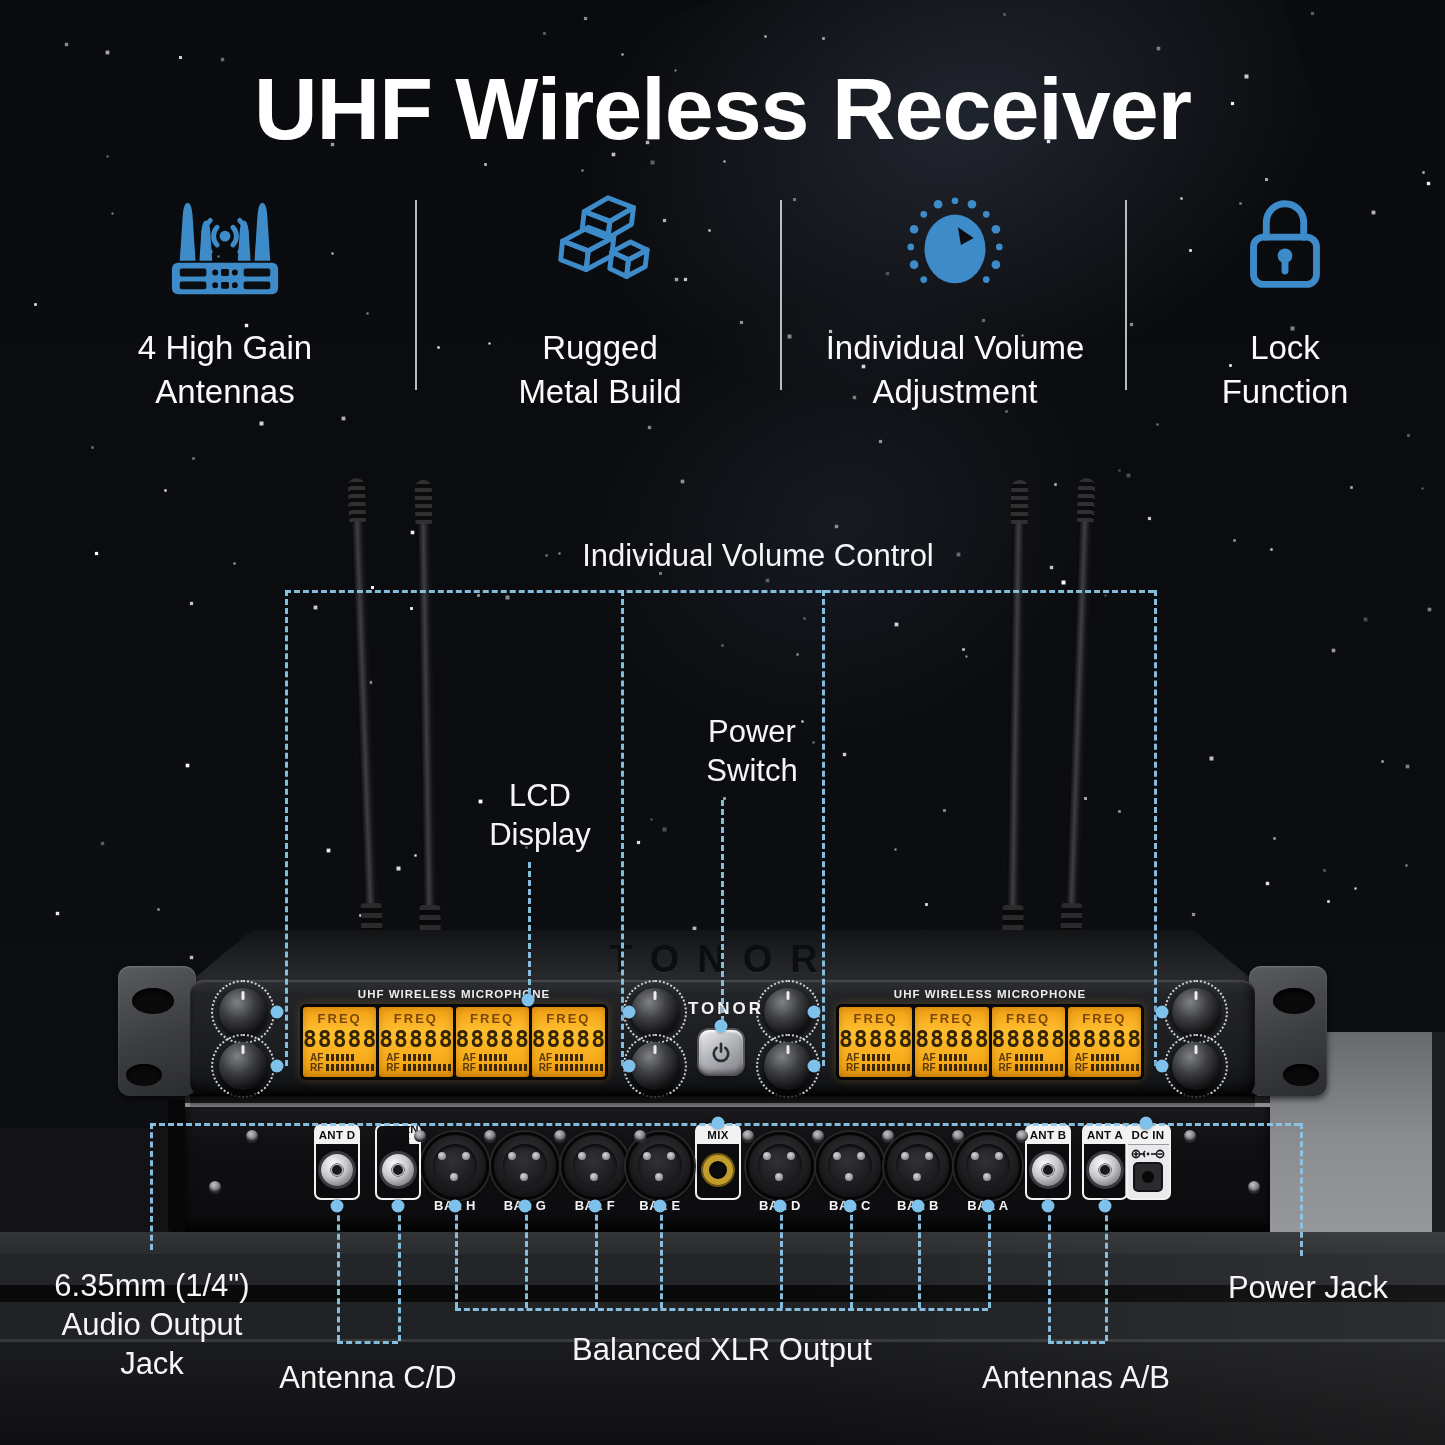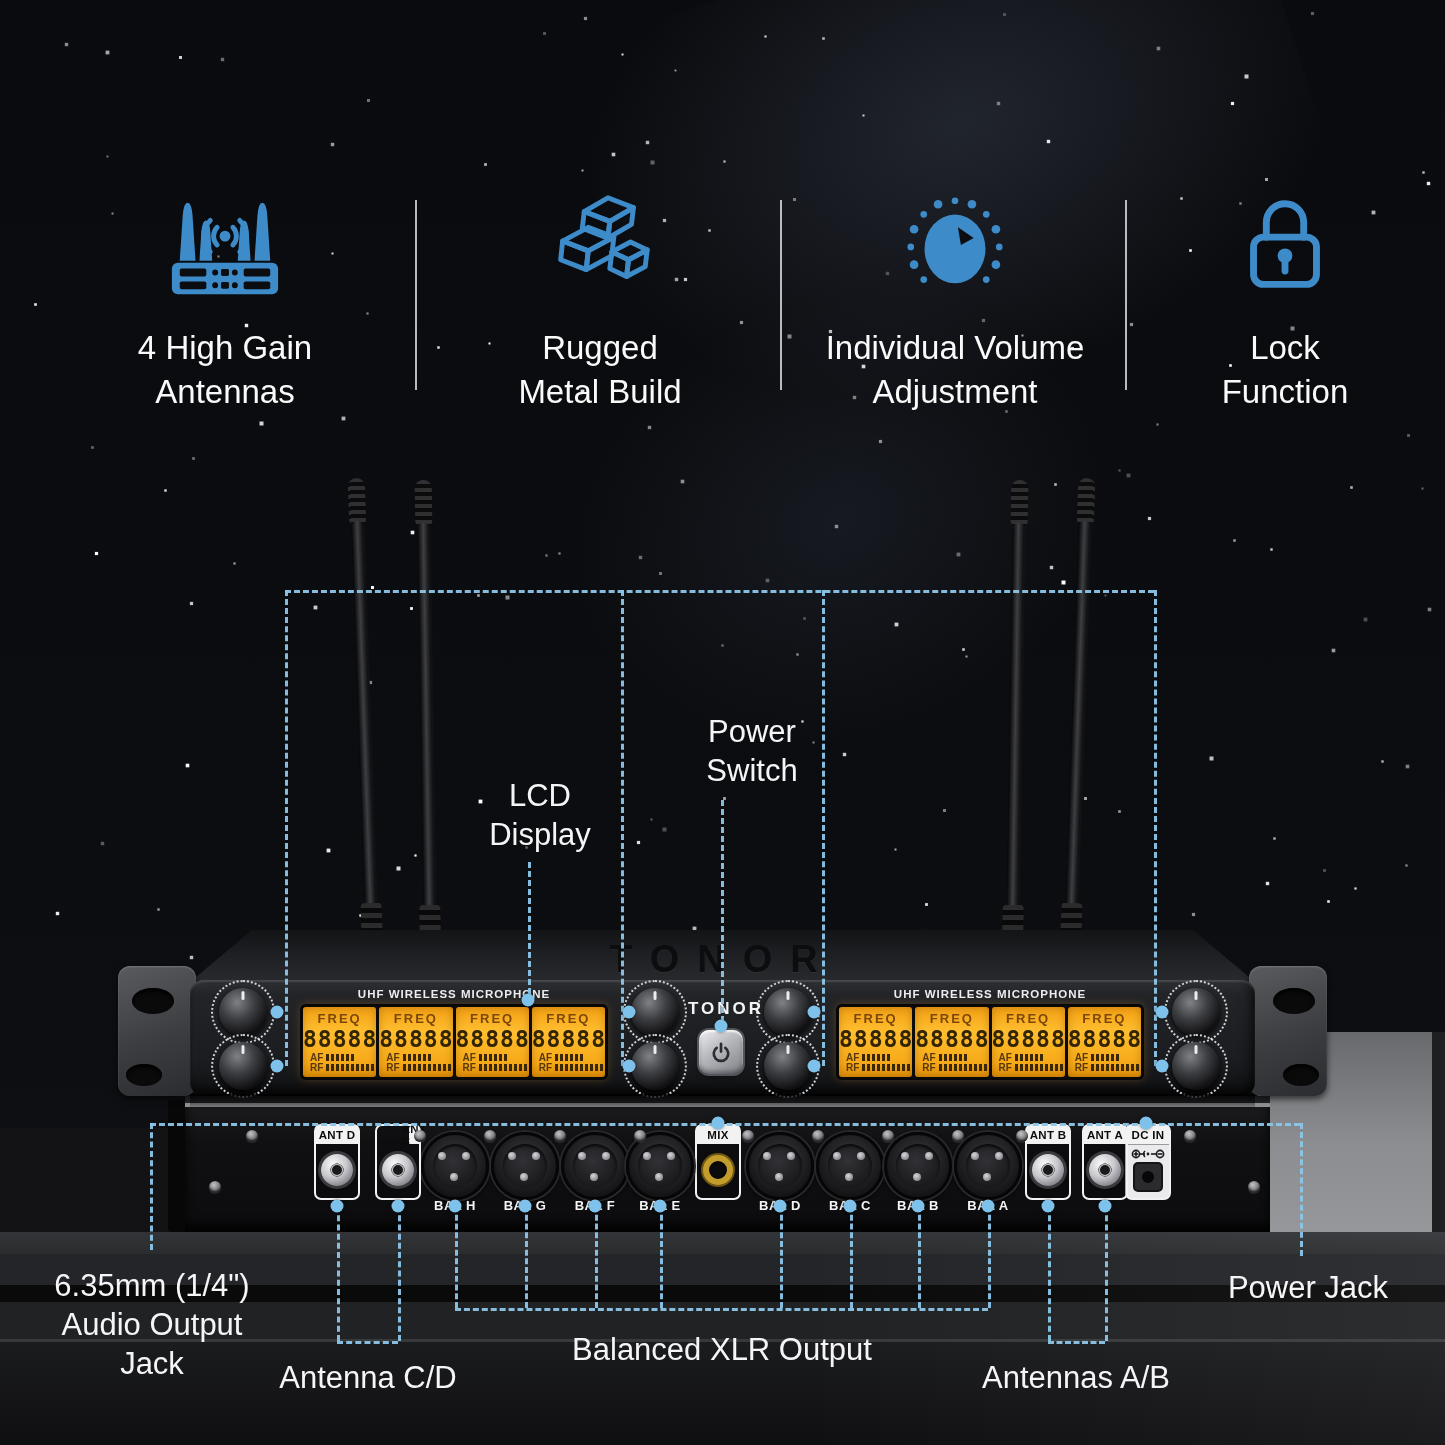--- a/index.html
+++ b/index.html
@@ -120,20 +120,21 @@
 </style>
 </head>
 <body>
 
 <div id="stage">
 
   <div id="stars" style="box-shadow: rgba(255, 255, 255, 0.42) 368px 100px 0px 1px, rgba(255, 255, 255, 0.34) 544px 33px 0px 0.9px, rgba(255, 255, 255, 0.62) 1256px 1074px 0px 1.3px, rgba(255, 255, 255, 0.32) 925px 931px 0px 1.1px, rgba(255, 255, 255, 0.92) 208px 1026px 0px 1.4px, rgba(255, 255, 255, 0.44) 794px 199px 0px 1px, rgba(255, 255, 255, 0.87) 1355px 888px 0px 0.6px, rgba(255, 255, 255, 0.65) 675px 70px 0px 0.4px, rgba(255, 255, 255, 0.54) 1193px 914px 0px 1.1px, rgba(255, 255, 255, 0.79) 844px 754px 0px 1.2px, rgba(255, 255, 255, 0.39) 1422px 488px 0px 0.5px, rgba(255, 255, 255, 0.7) 647px 142px 0px 1.2px, rgba(255, 255, 255, 0.45) 1157px 424px 0px 0.6px, rgba(255, 255, 255, 0.91) 35px 304px 0px 0.8px, rgba(255, 255, 255, 0.69) 1373px 212px 0px 1.4px, rgba(255, 255, 255, 0.98) 489px 343px 0px 0.5px, rgba(255, 255, 255, 0.57) 155px 996px 0px 1.3px, rgba(255, 255, 255, 0.63) 1022px 335px 0px 0.5px, rgba(255, 255, 255, 0.77) 176px 267px 0px 1.1px, rgba(255, 255, 255, 0.77) 709px 230px 0px 0.7px, rgba(255, 255, 255, 0.88) 1267px 883px 0px 1.2px, rgba(255, 255, 255, 0.65) 582px 170px 0px 0.5px, rgba(255, 255, 255, 0.81) 939px 1067px 0px 0.9px, rgba(255, 255, 255, 0.87) 622px 54px 0px 0.5px, rgba(255, 255, 255, 0.54) 1406px 865px 0px 0.6px, rgba(255, 255, 255, 0.94) 412px 532px 0px 1.3px, rgba(255, 255, 255, 0.45) 290px 345px 0px 1px, rgba(255, 255, 255, 0.53) 585px 18px 0px 1.1px, rgba(255, 255, 255, 0.78) 685px 279px 0px 1.1px, rgba(255, 255, 255, 0.53) 797px 654px 0px 0.7px, rgba(255, 255, 255, 0.94) 605px 1011px 0px 0.7px, rgba(255, 255, 255, 0.27) 1365px 619px 0px 1.4px, rgba(255, 255, 255, 0.96) 372px 587px 0px 1px, rgba(255, 255, 255, 0.48) 1407px 766px 0px 1.3px, rgba(255, 255, 255, 0.5) 813px 742px 0px 0.5px, rgba(255, 255, 255, 0.28) 664px 829px 0px 1.5px, rgba(255, 255, 255, 0.75) 830px 331px 0px 1.1px, rgba(255, 255, 255, 0.63) 676px 279px 0px 1.2px, rgba(255, 255, 255, 0.93) 57px 913px 0px 1.2px, rgba(255, 255, 255, 0.99) 1063px 582px 0px 1.5px, rgba(255, 255, 255, 0.66) 895px 849px 0px 0.5px, rgba(255, 255, 255, 0.27) 887px 273px 0px 1.2px, rgba(255, 255, 255, 0.68) 1351px 487px 0px 0.8px, rgba(255, 255, 255, 0.69) 823px 38px 0px 0.8px, rgba(255, 255, 255, 0.44) 107px 156px 0px 0.5px, rgba(255, 255, 255, 0.98) 411px 608px 0px 0.9px, rgba(255, 255, 255, 0.78) 963px 649px 0px 0.8px, rgba(255, 255, 255, 0.67) 408px 989px 0px 1.4px, rgba(255, 255, 255, 0.46) 944px 810px 0px 1px, rgba(255, 255, 255, 0.51) 218px 256px 0px 0.5px, rgba(255, 255, 255, 0.87) 638px 842px 0px 1.1px, rgba(255, 255, 255, 0.52) 424px 750px 0px 0.9px, rgba(255, 255, 255, 0.76) 1051px 567px 0px 1.2px, rgba(255, 255, 255, 0.85) 398px 868px 0px 1.5px, rgba(255, 255, 255, 0.64) 1266px 179px 0px 1px, rgba(255, 255, 255, 0.29) 1004px 14px 0px 0.9px, rgba(255, 255, 255, 0.98) 1190px 250px 0px 0.8px, rgba(255, 255, 255, 0.62) 966px 656px 0px 0.5px, rgba(255, 255, 255, 0.37) 824px 1004px 0px 0.6px, rgba(255, 255, 255, 0.34) 1174px 1045px 0px 1.2px, rgba(255, 255, 255, 0.91) 328px 850px 0px 1.4px, rgba(255, 255, 255, 0.95) 1232px 103px 0px 1.1px, rgba(255, 255, 255, 0.82) 896px 624px 0px 1.4px, rgba(255, 255, 255, 0.43) 1089px 484px 0px 1.3px, rgba(255, 255, 255, 0.37) 722px 645px 0px 0.7px, rgba(255, 255, 255, 0.76) 613px 154px 0px 1.3px, rgba(255, 255, 255, 0.86) 332px 253px 0px 0.5px, rgba(255, 255, 255, 0.34) 1408px 435px 0px 0.9px, rgba(255, 255, 255, 0.59) 158px 909px 0px 0.7px, rgba(255, 255, 255, 0.47) 854px 397px 0px 1.2px, rgba(255, 255, 255, 0.29) 339px 1038px 0px 1.2px, rgba(255, 255, 255, 0.5) 1240px 203px 0px 0.7px, rgba(255, 255, 255, 0.29) 1324px 870px 0px 0.9px, rgba(255, 255, 255, 0.28) 1128px 475px 0px 1.4px, rgba(255, 255, 255, 0.46) 998px 103px 0px 1.2px, rgba(255, 255, 255, 0.3) 378px 929px 0px 1.2px, rgba(255, 255, 255, 0.8) 1181px 198px 0px 0.7px, rgba(255, 255, 255, 0.82) 261px 423px 0px 1.5px, rgba(255, 255, 255, 0.4) 640px 557px 0px 1.2px, rgb(255, 255, 255) 96px 553px 0px 1.1px, rgba(255, 255, 255, 0.69) 343px 418px 0px 1.4px, rgba(255, 255, 255, 0.75) 396px 1004px 0px 1.4px, rgba(255, 255, 255, 0.4) 933px 1079px 0px 0.8px, rgba(255, 255, 255, 0.31) 1105px 595px 0px 0.5px, rgba(255, 255, 255, 0.83) 1020px 941px 0px 1.1px, rgba(255, 255, 255, 0.36) 651px 819px 0px 0.5px, rgba(255, 255, 255, 0.42) 546px 555px 0px 0.7px, rgba(255, 255, 255, 0.52) 66px 44px 0px 1.2px, rgba(255, 255, 255, 0.54) 682px 481px 0px 1.3px, rgba(255, 255, 255, 0.7) 785px 945px 0px 0.7px, rgba(255, 255, 255, 0.61) 234px 563px 0px 0.6px, rgba(255, 255, 255, 0.83) 388px 1073px 0px 0.9px, rgba(255, 255, 255, 0.46) 1429px 609px 0px 1.3px, rgba(255, 255, 255, 0.42) 567px 966px 0px 1px, rgba(255, 255, 255, 0.51) 789px 336px 0px 1.5px, rgba(255, 255, 255, 0.99) 187px 765px 0px 1.3px, rgba(255, 255, 255, 0.86) 802px 721px 0px 0.6px, rgba(255, 255, 255, 0.89) 582px 391px 0px 1.4px, rgba(255, 255, 255, 0.37) 983px 320px 0px 1.1px, rgba(255, 255, 255, 0.4) 222px 59px 0px 1.2px, rgba(255, 255, 255, 0.78) 1149px 518px 0px 1.1px, rgba(255, 255, 255, 0.8) 180px 57px 0px 1px, rgba(255, 255, 255, 0.99) 1230px 365px 0px 0.8px, rgba(255, 255, 255, 0.94) 415px 855px 0px 0.6px, rgba(255, 255, 255, 0.91) 438px 347px 0px 0.7px, rgba(255, 255, 255, 0.53) 1131px 324px 0px 1.1px, rgba(255, 255, 255, 0.64) 107px 52px 0px 1.4px, rgba(255, 255, 255, 0.89) 660px 977px 0px 0.8px, rgba(255, 255, 255, 0.39) 193px 458px 0px 0.9px, rgba(255, 255, 255, 0.5) 1292px 328px 0px 1.5px, rgba(255, 255, 255, 0.85) 863px 115px 0px 0.5px, rgba(255, 255, 255, 0.73) 191px 957px 0px 1.2px, rgba(255, 255, 255, 0.5) 594px 266px 0px 0.5px, rgba(255, 255, 255, 0.3) 1119px 470px 0px 0.6px, rgba(255, 255, 255, 0.3) 804px 618px 0px 0.8px, rgba(255, 255, 255, 0.79) 1246px 76px 0px 1.5px, rgba(255, 255, 255, 0.68) 1274px 838px 0px 0.7px, rgba(255, 255, 255, 0.77) 191px 603px 0px 1.1px, rgba(255, 255, 255, 0.69) 664px 220px 0px 1.1px, rgba(255, 255, 255, 0.31) 1298px 993px 0px 0.7px, rgba(255, 255, 255, 0.71) 694px 928px 0px 1.4px, rgba(255, 255, 255, 0.86) 863px 366px 0px 1.3px, rgba(255, 255, 255, 0.59) 1119px 811px 0px 0.8px, rgba(255, 255, 255, 0.38) 1006px 411px 0px 0.8px, rgba(255, 255, 255, 0.55) 1234px 540px 0px 0.8px, rgba(255, 255, 255, 0.52) 507px 597px 0px 1.5px, rgba(255, 255, 255, 0.55) 741px 322px 0px 1.1px, rgba(255, 255, 255, 0.72) 724px 161px 0px 0.6px, rgba(255, 255, 255, 0.92) 1428px 183px 0px 1.2px, rgba(255, 255, 255, 0.55) 880px 441px 0px 1.1px, rgba(255, 255, 255, 0.69) 1081px 584px 0px 0.7px, rgba(255, 255, 255, 0.33) 1312px 13px 0px 1.1px, rgba(255, 255, 255, 0.94) 1048px 141px 0px 1.2px, rgba(255, 255, 255, 0.93) 360px 915px 0px 0.7px, rgba(255, 255, 255, 0.6) 332px 144px 0px 1.2px, rgba(255, 255, 255, 0.35) 652px 162px 0px 1.5px, rgb(255, 255, 255) 480px 801px 0px 1.4px, rgba(255, 255, 255, 0.71) 462px 940px 0px 1px, rgba(255, 255, 255, 0.66) 1276px 1048px 0px 0.9px, rgba(255, 255, 255, 0.88) 165px 490px 0px 0.7px, rgba(255, 255, 255, 0.32) 102px 843px 0px 1.2px, rgba(255, 255, 255, 0.86) 926px 904px 0px 0.9px, rgba(255, 255, 255, 0.42) 660px 573px 0px 1px, rgba(255, 255, 255, 0.9) 1328px 901px 0px 0.8px, rgba(255, 255, 255, 0.62) 1085px 798px 0px 1px, rgba(255, 255, 255, 0.38) 526px 847px 0px 0.7px, rgba(255, 255, 255, 0.72) 1423px 172px 0px 0.7px, rgba(255, 255, 255, 0.34) 767px 580px 0px 1.3px, rgba(255, 255, 255, 0.68) 485px 164px 0px 0.9px, rgba(255, 255, 255, 0.65) 724px 798px 0px 0.9px, rgba(255, 255, 255, 0.5) 649px 427px 0px 1.2px, rgba(255, 255, 255, 0.7) 1055px 484px 0px 0.8px, rgba(255, 255, 255, 0.72) 612px 962px 0px 1.4px, rgba(255, 255, 255, 0.8) 765px 36px 0px 0.6px, rgba(255, 255, 255, 0.49) 367px 313px 0px 0.6px, rgba(255, 255, 255, 0.39) 92px 447px 0px 0.8px, rgba(255, 255, 255, 0.78) 1271px 549px 0px 0.7px, rgba(255, 255, 255, 0.59) 1333px 650px 0px 1.3px, rgba(255, 255, 255, 0.73) 1211px 758px 0px 1.5px, rgba(255, 255, 255, 0.64) 478px 595px 0px 0.8px, rgba(255, 255, 255, 0.53) 559px 553px 0px 0.6px, rgba(255, 255, 255, 0.96) 1072px 348px 0px 0.9px, rgba(255, 255, 255, 0.5) 370px 682px 0px 1.1px, rgba(255, 255, 255, 0.79) 315px 607px 0px 1.4px, rgba(255, 255, 255, 0.68) 1382px 761px 0px 0.7px, rgba(255, 255, 255, 0.95) 246px 325px 0px 1.2px, rgba(255, 255, 255, 0.38) 958px 554px 0px 1.4px, rgba(255, 255, 255, 0.46) 1158px 48px 0px 1.3px, rgba(255, 255, 255, 0.54) 836px 526px 0px 1.2px, rgba(255, 255, 255, 0.53) 112px 213px 0px 0.5px;"></div>
   <div id="glow1" class="glow"></div>
   <div id="glow2" class="glow"></div>
 
+  <div id="title" class="abs">UHF Wireless Receiver</div>
 
   <div class="feature abs" style="left:55px;">
     <span>
       <svg viewBox="0 0 120 120">
         <g fill="currentColor">
           <path d="M14 76 L17 30 Q18 17 22 17 Q26 17 27 30 L30 76 Z"></path>
           <path d="M34 76 L36 46 Q37 35 40.5 35 Q44 35 45 46 L47 76 Z"></path>
           <path d="M73 76 L75 46 Q76 35 79.5 35 Q83 35 84 46 L86 76 Z"></path>
           <path d="M90 76 L93 30 Q94 17 98 17 Q102 17 103 30 L106 76 Z"></path>
           <rect x="6" y="78" width="108" height="32" rx="6"></rect>
@@ -225,20 +226,21 @@
     <div class="flines">
       <div>Lock</div>
       <div>Function</div>
     </div>
   </div>
 
   <div class="vdiv abs" style="left:415px;"></div>
   <div class="vdiv abs" style="left:780px;"></div>
   <div class="vdiv abs" style="left:1125px;"></div>
 
+  <div class="callout abs" style="left:758px;top:536px;">Individual Volume Control</div>
   <div class="callout abs" style="left:752px;top:712px;">
     <div>Power</div>
     <div>Switch</div>
   </div>
   <div class="callout abs" style="left:540px;top:776px;">
     <div>LCD</div>
     <div>Display</div>
   </div>
 
   <div id="underStrip" class="abs"></div>

